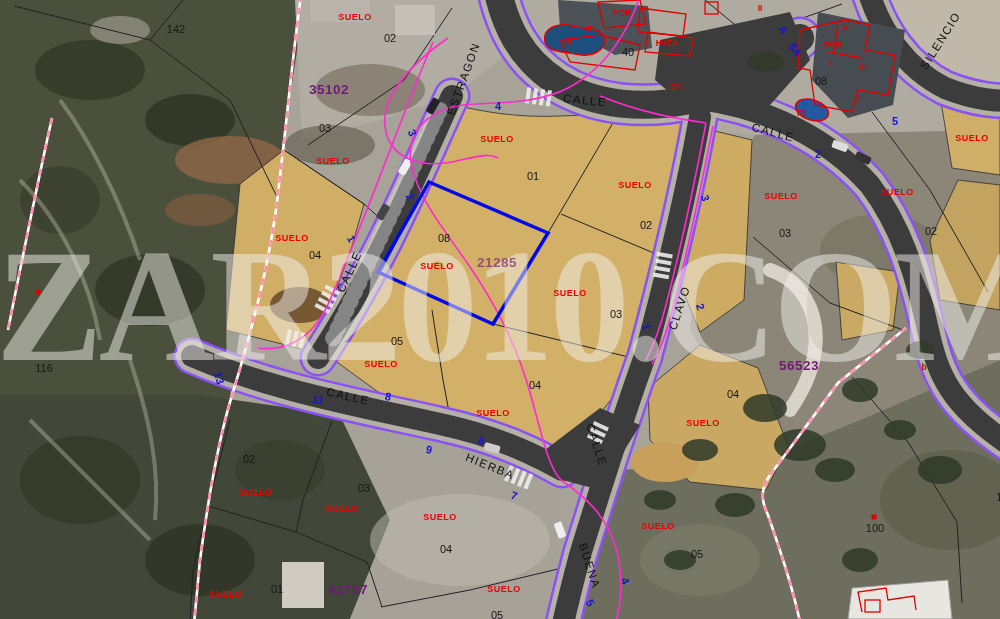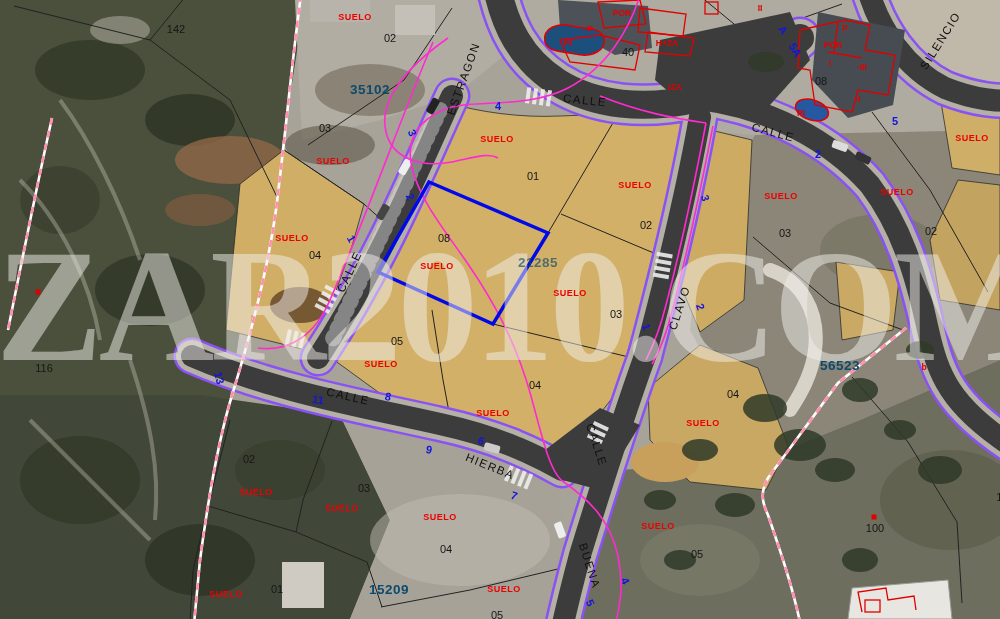--- a/index.html
+++ b/index.html
@@ -2,21 +2,21 @@
 <html><head>
 <meta charset="utf-8">
 <style>
   html,body{margin:0;padding:0;background:#222;}
   #stage{position:relative;width:1000px;height:619px;overflow:hidden;
          font-family:"Liberation Sans",sans-serif;background:#a8a398;}
   #terrain{position:absolute;left:0;top:0;}
   .lbl{position:absolute;white-space:nowrap;line-height:1;}
   .suelo_labels{color:#ee0000;font-size:9px;font-weight:700;letter-spacing:.5px;}
   .parcel_numbers{color:#161616;font-size:11px;}
-  .ref_codes{color:#0c4a6e;font-size:13.5px;font-weight:700;letter-spacing:.5px;margin-left:41px;}
+  .ref_codes{color:#701a75;font-size:13.5px;font-weight:700;letter-spacing:.5px;}
   .street_names{color:#101010;font-size:11.5px;letter-spacing:1.5px;}
   .street_numbers{color:#1414dd;font-size:11px;font-weight:700;}
   .building_labels{color:#e00000;font-size:8.5px;font-weight:700;}
   .markers{width:5px;height:5px;background:#e00000;}
   #watermark{position:absolute;left:-4px;top:214px;width:1010px;
     font-family:"Liberation Serif",serif;font-weight:700;font-size:160px;
     letter-spacing:-4px;color:rgba(242,240,235,.5);white-space:nowrap;
     text-align:center;user-select:none;}
 </style>
 </head>
@@ -287,21 +287,21 @@
       <span class="lbl parcel_numbers" style="left: 364px; top: 488px; transform: translate(-50%, -50%) rotate(0deg);">03</span>
       <span class="lbl parcel_numbers" style="left: 446px; top: 549px; transform: translate(-50%, -50%) rotate(0deg);">04</span>
       <span class="lbl parcel_numbers" style="left: 277px; top: 589px; transform: translate(-50%, -50%) rotate(0deg);">01</span>
       <span class="lbl parcel_numbers" style="left: 497px; top: 615px; transform: translate(-50%, -50%) rotate(0deg);">05</span>
       <span class="lbl parcel_numbers" style="left: 697px; top: 554px; transform: translate(-50%, -50%) rotate(0deg);">05</span>
       <span class="lbl parcel_numbers" style="left: 875px; top: 528px; transform: translate(-50%, -50%) rotate(0deg);">100</span>
       <span class="lbl parcel_numbers" style="left: 1005px; top: 497px; transform: translate(-50%, -50%) rotate(0deg);">118</span>
       <span class="lbl ref_codes" style="left: 329px; top: 90px; transform: translate(-50%, -50%) rotate(0deg);">35102</span>
       <span class="lbl ref_codes" style="left: 497px; top: 263px; transform: translate(-50%, -50%) rotate(0deg); opacity: 0.65;">21285</span>
       <span class="lbl ref_codes" style="left: 799px; top: 366px; transform: translate(-50%, -50%) rotate(0deg);">56523</span>
-      <span class="lbl ref_codes" style="left: 348px; top: 590px; transform: translate(-50%, -50%) rotate(0deg);">15209</span>
+      <span class="lbl ref_codes" style="left: 348px; top: 590px; transform: translate(-50%, -50%) rotate(0deg);">42707</span>
       <span class="lbl street_names" style="left: 464px; top: 79px; transform: translate(-50%, -50%) rotate(-70deg);">ESTRAGON</span>
       <span class="lbl street_names" style="left: 585px; top: 101px; transform: translate(-50%, -50%) rotate(6deg);">CALLE</span>
       <span class="lbl street_names" style="left: 773px; top: 133px; transform: translate(-50%, -50%) rotate(15deg);">CALLE</span>
       <span class="lbl street_names" style="left: 941px; top: 41px; transform: translate(-50%, -50%) rotate(-58deg);">SILENCIO</span>
       <span class="lbl street_names" style="left: 350px; top: 272px; transform: translate(-50%, -50%) rotate(-65deg);">CALLE</span>
       <span class="lbl street_names" style="left: 348px; top: 397px; transform: translate(-50%, -50%) rotate(13deg);">CALLE</span>
       <span class="lbl street_names" style="left: 490px; top: 467px; transform: translate(-50%, -50%) rotate(22deg);">HIERBA</span>
       <span class="lbl street_names" style="left: 596px; top: 445px; transform: translate(-50%, -50%) rotate(72deg);">CALLE</span>
       <span class="lbl street_names" style="left: 589px; top: 566px; transform: translate(-50%, -50%) rotate(72deg);">BUENA</span>
       <span class="lbl street_names" style="left: 680px; top: 308px; transform: translate(-50%, -50%) rotate(-72deg);">CLAVO</span>

